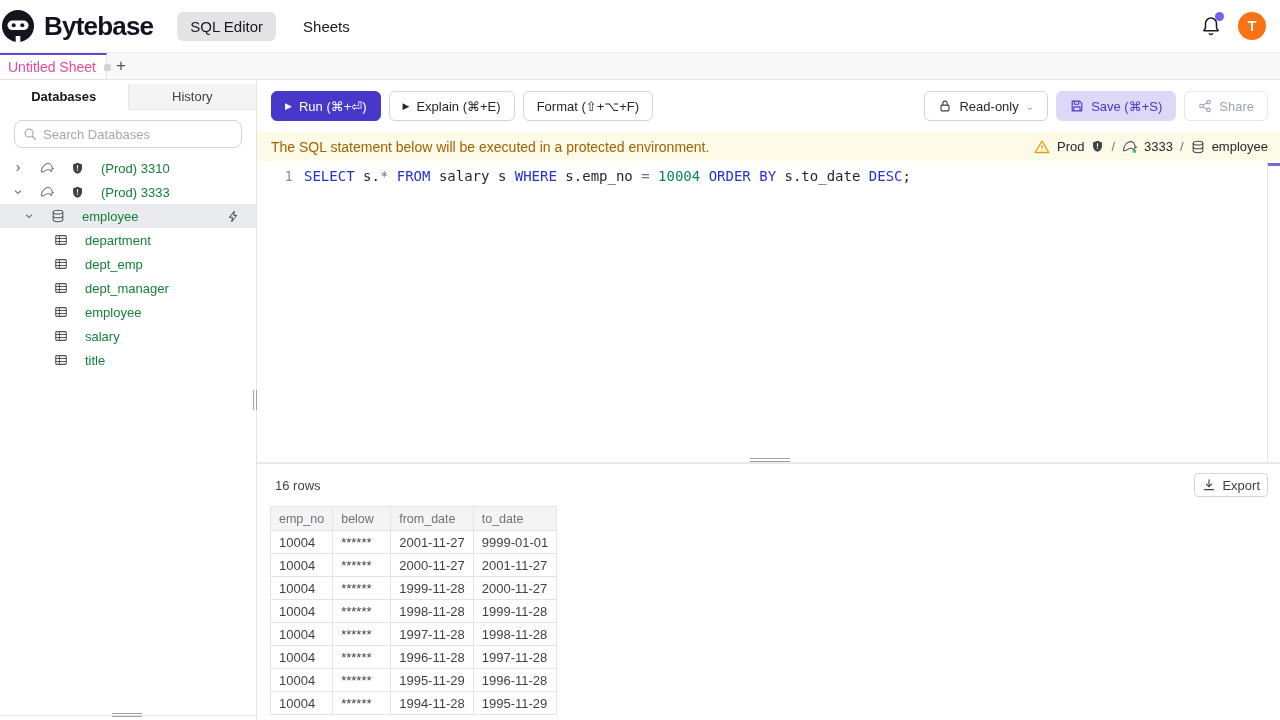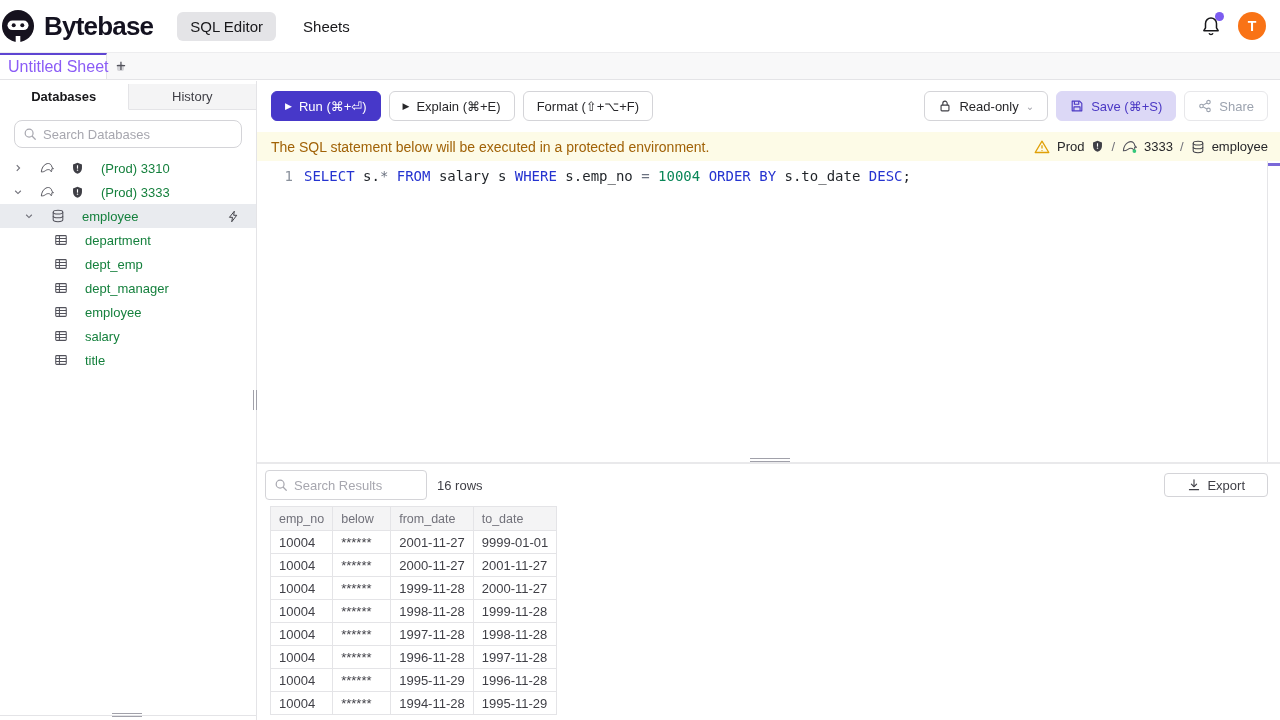--- a/index.html
+++ b/index.html
@@ -19,21 +19,21 @@
   .bell-dot { position:absolute; right:-2px; top:-3px; width:9px; height:9px; border-radius:50%; background:#7c5cf0; }
   .avatar { width:28px; height:28px; border-radius:50%; background:#f97316; color:#fff;
     display:flex; align-items:center; justify-content:center; font-size:14px; font-weight:600; }
 
   
   .tab-strip { position:absolute; left:0; top:52px; width:1280px; height:28px;
     background:#f8f8f9; border-top:1px solid #ededef; border-bottom:1px solid #e4e4e7;
     display:flex; align-items:stretch; }
   .sheet-tab { width:107px; background:#fff; border-top:2px solid #5e45d2; border-right:1px solid #e4e4e7;
     display:flex; align-items:center; padding:0 8px; gap:8px; }
-  .sheet-tab-label { font-size:16px; color:#8b5cf6; white-space:nowrap; }
+  .sheet-tab-label { font-size:14px; color:#ec4899; white-space:nowrap; }
   .dirty-dot { width:7px; height:7px; border-radius:2px; background:#d4d4d8; flex:none; }
   .add-tab { width:28px; display:flex; align-items:center; justify-content:center;
     font-size:17px; color:#52525b; cursor:pointer; }
 
   
   .sidebar { position:absolute; left:0; top:81px; width:257px; height:639px;
     background:#fff; border-right:1px solid #e4e4e7; }
   .side-tabs { display:flex; height:26px; margin-top:3px; }
   .side-tab { flex:1; display:flex; align-items:center; justify-content:center;
     font-size:13px; color:#3f3f46; background:#f4f4f5; border-bottom:1px solid #e4e4e7; cursor:pointer; }
@@ -98,21 +98,21 @@
 
   .results { position:absolute; left:0; top:384px; width:100%; height:256px; background:#fff; }
   .results-bar { display:flex; align-items:center; height:42px; padding:0 12px 0 8px; }
   .results-search { width:162px; height:30px; border:1px solid #d4d4d8; border-radius:4px;
     display:flex; align-items:center; padding:0 8px; gap:6px; }
   .results-search input { border:none; outline:none; font-size:13px; width:100%;
     font-family:"Liberation Sans", sans-serif; color:#3f3f46; background:transparent; }
   .results-search input::placeholder { color:#a7a7af; }
   .row-count { margin-left:10px; font-size:13px; color:#3f3f46; }
   .export-btn { margin-left:auto; height:24px; display:inline-flex; align-items:center; gap:6px;
-    padding:0 22px; border:1px solid #d4d4d8; border-radius:4px; background:#fff;
+    padding:0 7px; border:1px solid #d4d4d8; border-radius:4px; background:#fff;
     font-size:13px; color:#3f3f46; cursor:pointer; font-family:"Liberation Sans", sans-serif; }
 
   .result-table { margin-left:13px; border-collapse:collapse; table-layout:fixed; }
   .result-table th, .result-table td { border:1px solid #e4e4e7; padding:0 8px;
     font-size:13px; text-align:left; white-space:nowrap; overflow:hidden; }
   .result-table th { height:24px; background:#f4f4f5; color:#71717a; font-weight:500; font-size:12.5px; }
   .result-table td { height:23px; color:#3f3f46; }
   .col-empno { width:47px; } .col-amount { width:58px; } .col-from { width:76px; } .col-to { width:69px; }
 
   .icon { flex:none; display:inline-flex; }
@@ -397,29 +397,20 @@
   </div>
 
   <div class="h-divider"></div>
   <div class="h-handle">
     <div class="hbar"></div>
       <div class="hbar"></div>
   </div>
 
   <div class="results">
     <div class="results-bar">
-      <div class="results-search">
-        <span class="icon">
-          <svg width="14" height="14" viewBox="0 0 16 16" fill="none" stroke="#a7a7af" stroke-width="1.4" stroke-linecap="round">
-            <circle cx="7" cy="7" r="4.5"></circle>
-              <path d="M10.6 10.6L14 14"></path>
-          </svg>
-        </span>
-        <input placeholder="Search Results" style="">
-      </div>
       <span class="row-count">16 rows</span>
       <button class="export-btn">
         <span class="icon">
           <svg width="14" height="14" viewBox="0 0 16 16" fill="none" stroke="#3f3f46" stroke-width="1.3" stroke-linecap="round">
             <path d="M8 2v7.5"></path>
               <path d="M5 7l3 3 3-3"></path>
               <path d="M2.8 13.3h10.4"></path>
           </svg>
         </span>
         <span>Export</span>

